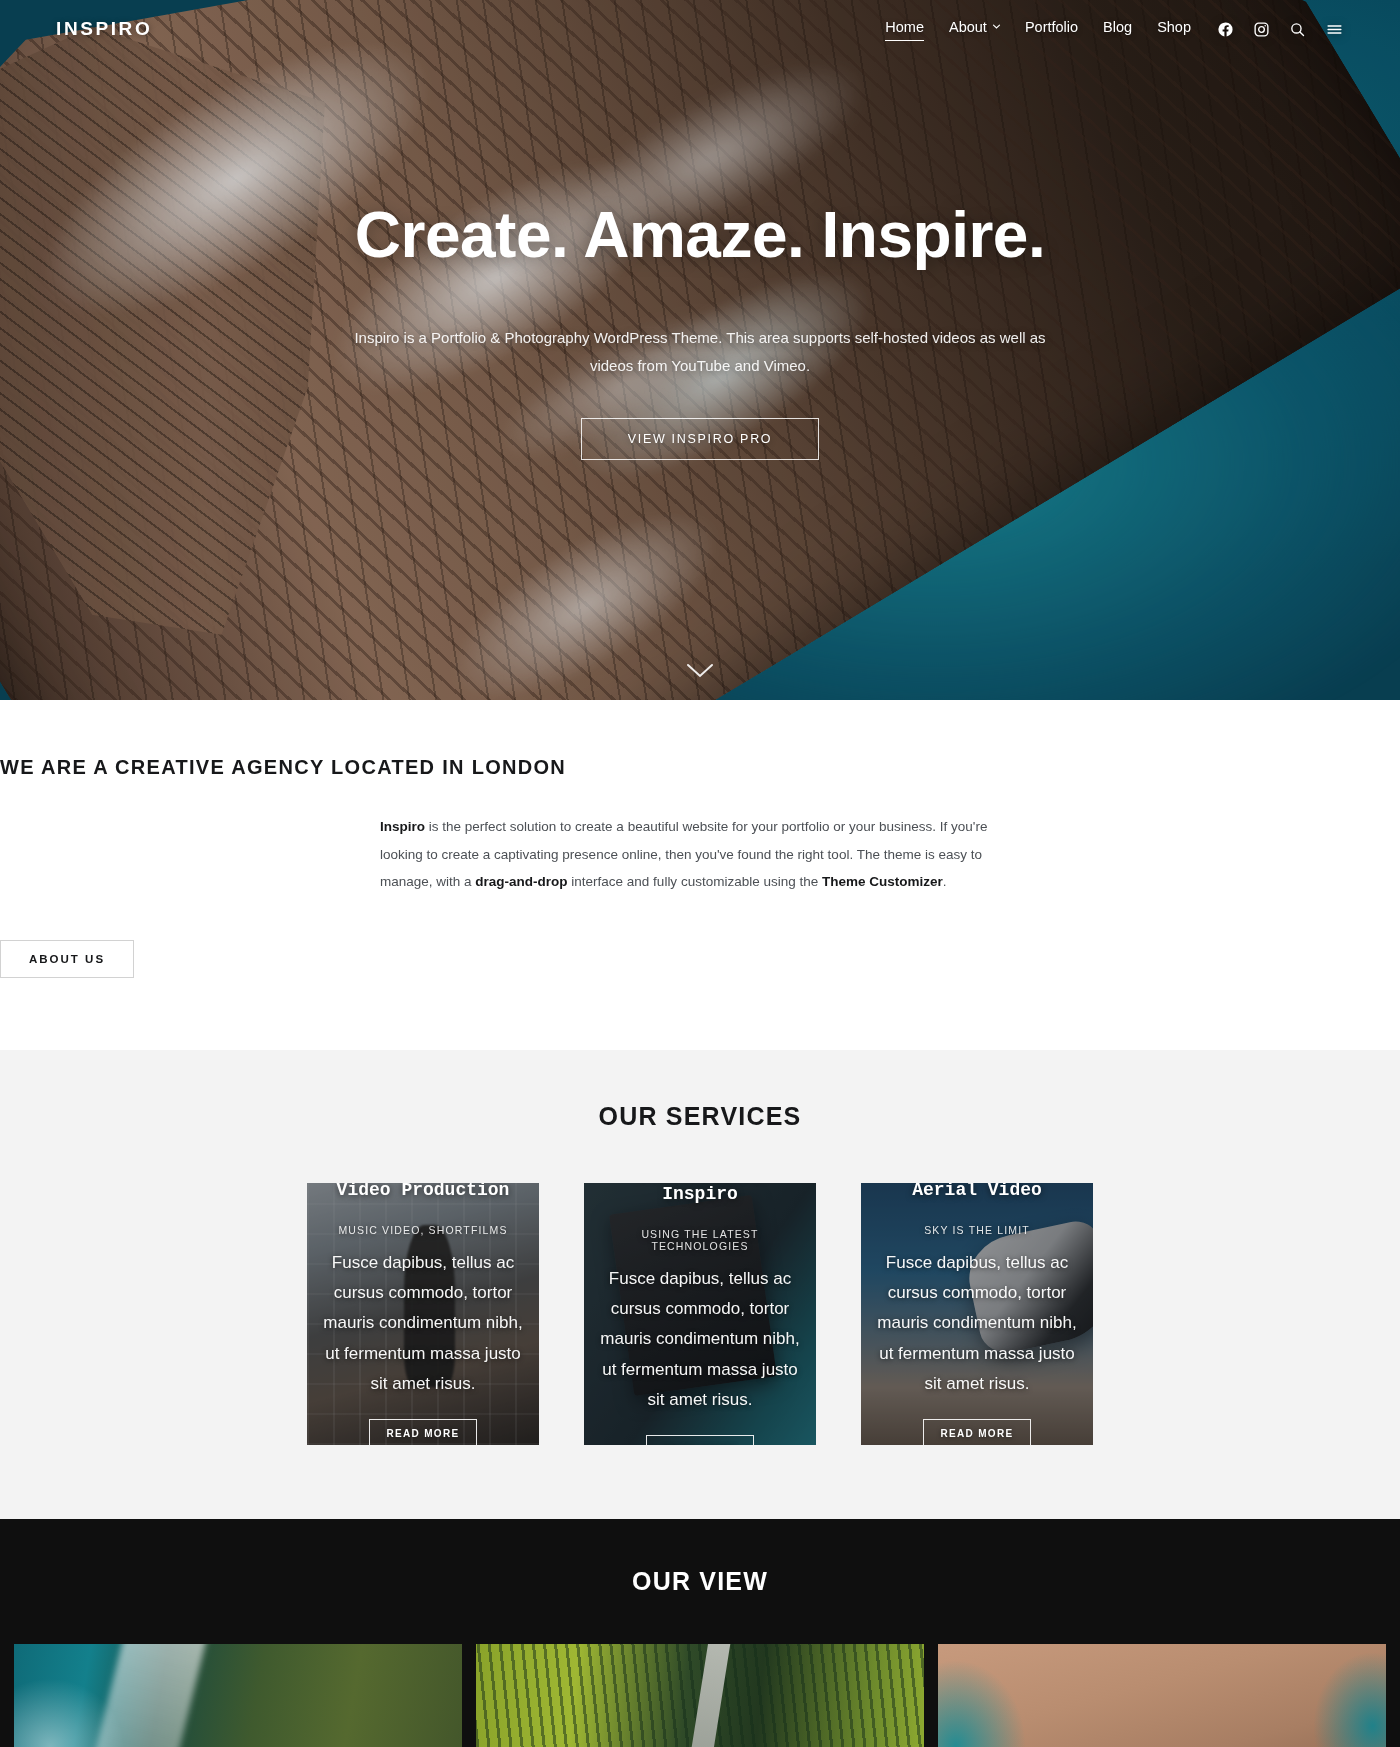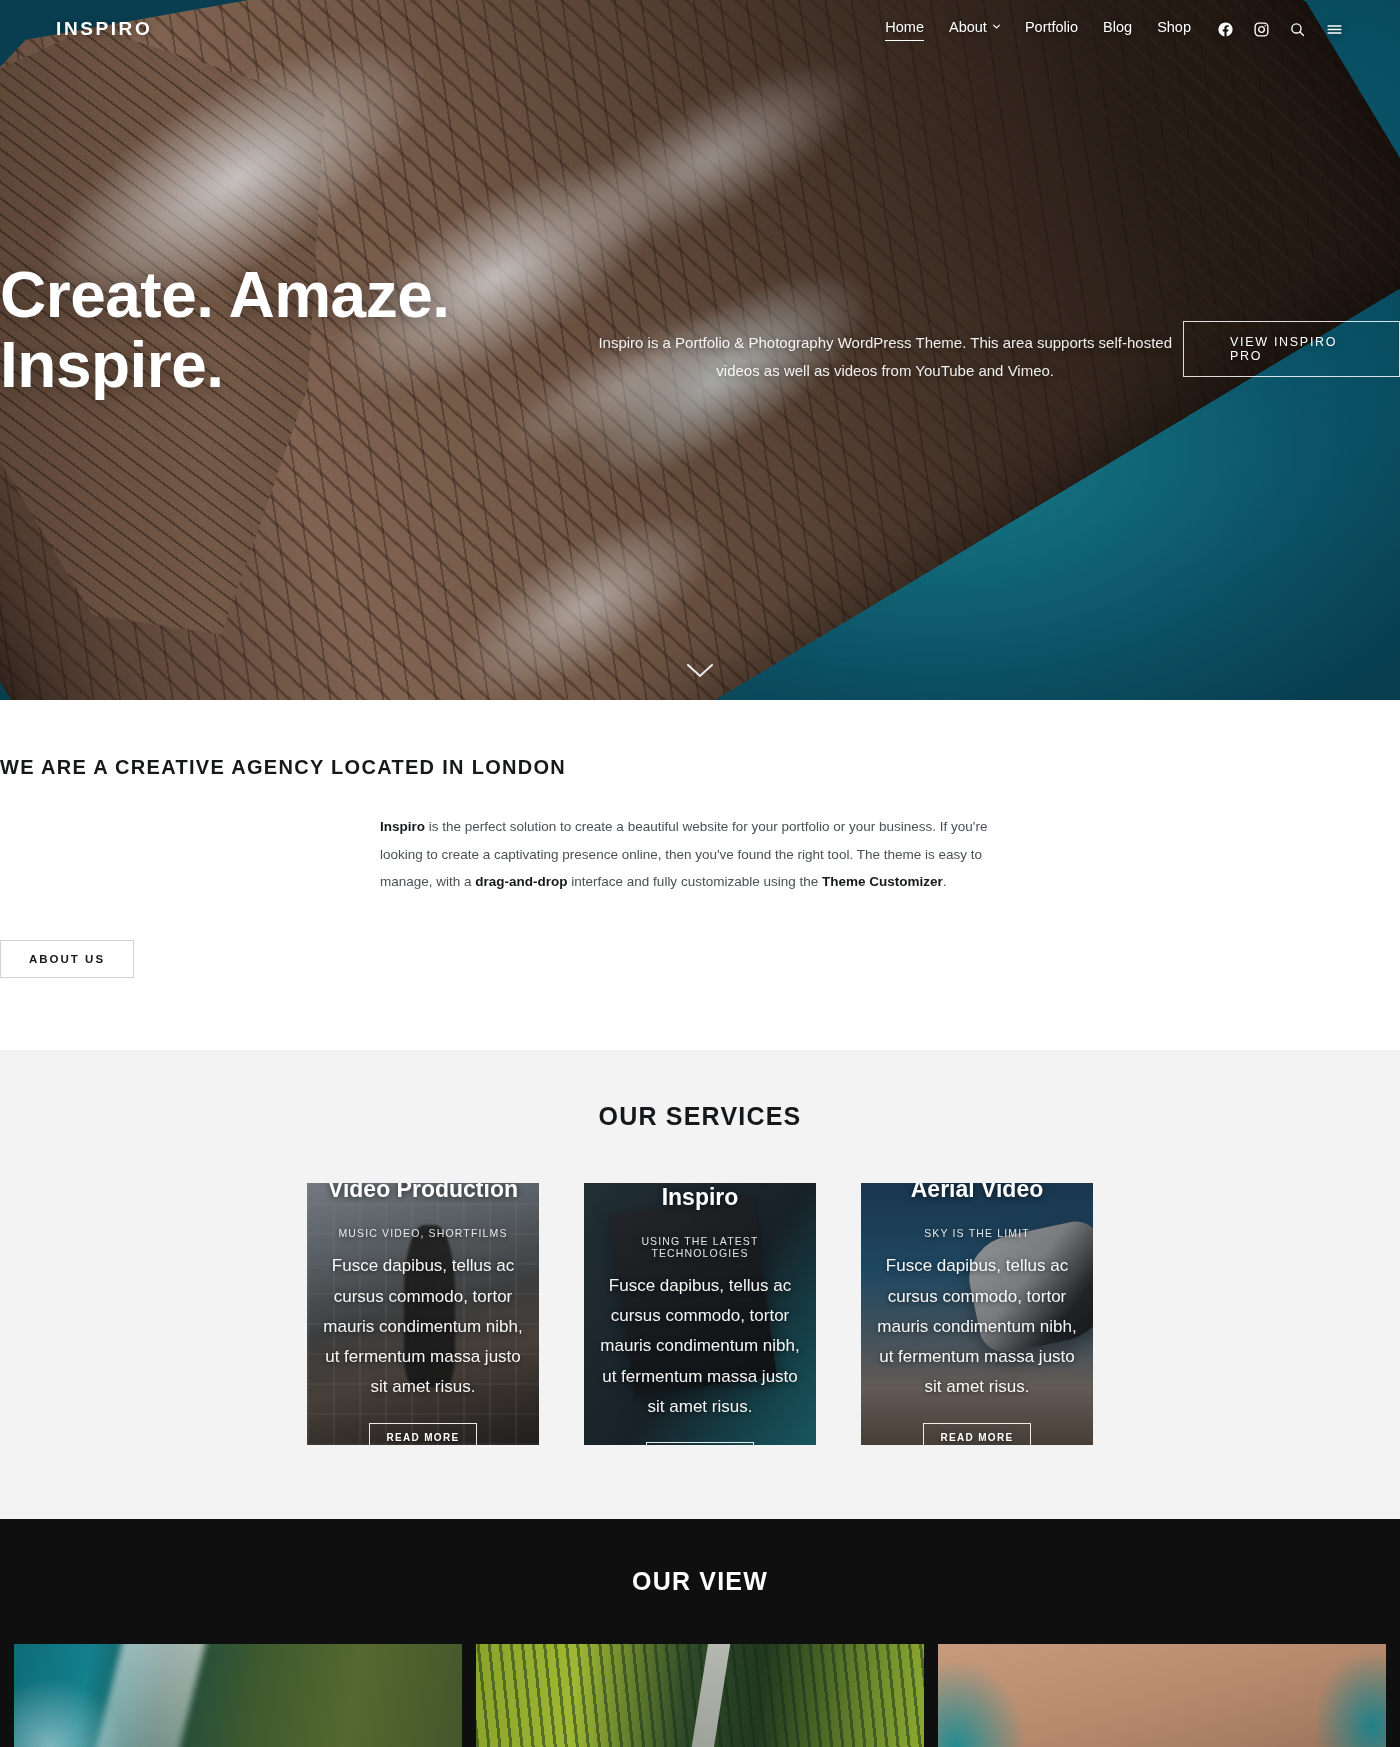--- a/index.html
+++ b/index.html
@@ -89,21 +89,21 @@
     height:1.5px; background:#fff;
   }
   .caret { display:inline-block; width:8px; height:8px; position:relative; top:-1px; }
   .caret svg { display:block; }
   .nav-icons { display:flex; align-items:center; gap:19px; }
   .nav-icon { color:#fff; display:flex; align-items:center; filter:drop-shadow(0 1px 4px rgba(0,0,0,.5)); }
 
   
   .hero-content {
     position:absolute; inset:0; z-index:10;
-    display:flex; align-items:center; justify-content:center;
+    display:flex; flex-direction:column; align-items:center; justify-content:center;
     padding-bottom:40px;
   }
   .hero-title {
     color:#fff; font-size:64px; font-weight:700; letter-spacing:-0.5px;
     text-shadow:0 2px 18px rgba(0,0,0,.35); line-height:1.1;
   }
   .hero-sub {
     margin-top:54px; width:700px; text-align:center; color:rgba(255,255,255,.92);
     font-size:15px; line-height:1.85; text-shadow:0 1px 8px rgba(0,0,0,.4);
   }
@@ -139,21 +139,21 @@
   .sec-title { font-size:25px; font-weight:700; letter-spacing:1.2px; color:#17181a; }
   .cards { margin-top:52px; display:flex; justify-content:center; gap:45px; }
   .card {
     position:relative; width:232px; height:262px; overflow:hidden;
     display:flex; flex-direction:column; align-items:center; justify-content:center;
     padding:0 14px; color:#fff; text-align:center;
   }
   .card-bg { position:absolute; inset:0; }
   .card-scrim { position:absolute; inset:0; background:rgba(20,24,28,.42); }
   .card-inner { position:relative; z-index:3; }
-  .card-title { font-size:23px; font-weight:700; text-shadow:0 1px 6px rgba(0,0,0,.6); }
+  .card-title { font-size:18px; font-weight:700; text-shadow:0 1px 6px rgba(0,0,0,.6);font-family:Liberation Mono, monospace; }
   .card-sub {
     margin-top:24px; font-size:10.5px; letter-spacing:1.15px;
     color:rgba(255,255,255,.88); text-shadow:0 1px 5px rgba(0,0,0,.6);
   }
   .card-text {
     margin-top:12px; font-size:17px; line-height:1.78;
     color:rgba(255,255,255,.96); text-shadow:0 1px 5px rgba(0,0,0,.65);
   }
   .card-btn {
     margin-top:20px; display:inline-block; padding:8px 17px;

